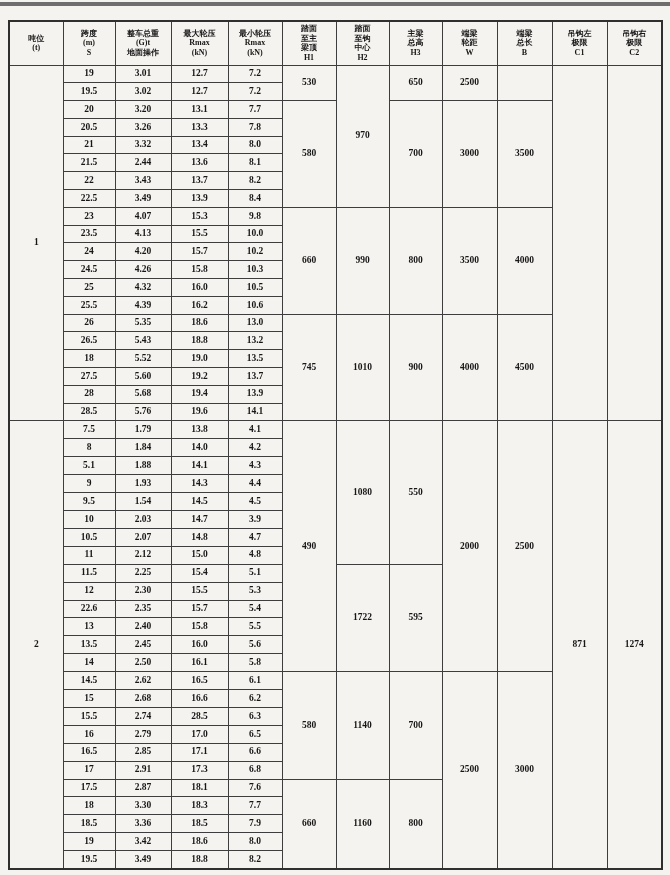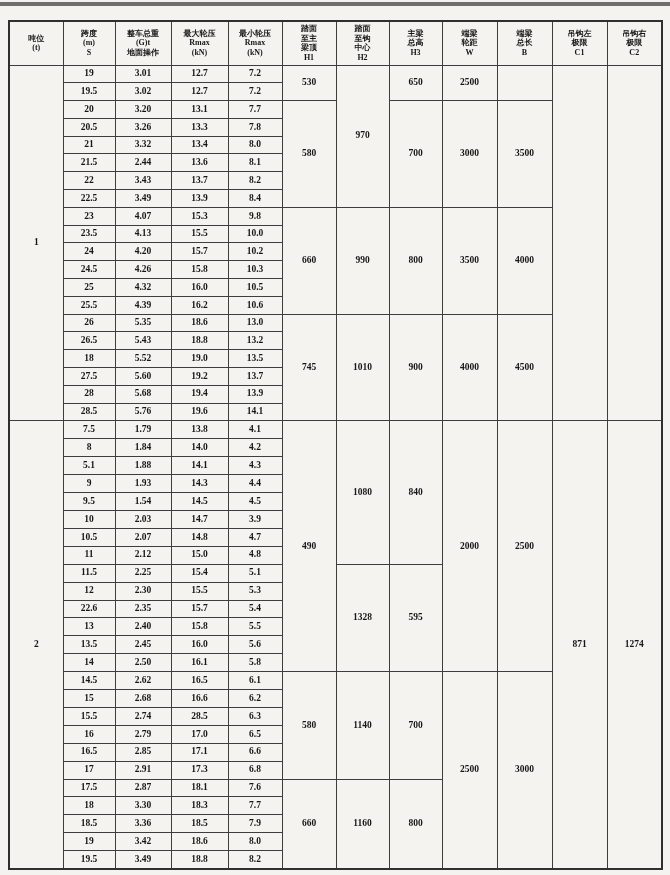--- a/index.html
+++ b/index.html
@@ -248,21 +248,21 @@
         <td>14.1</td>
       </tr>
       <tr class="sec1">
         <td rowspan="25" class="vtop">2</td>
         <td>7.5</td>
         <td>1.79</td>
         <td>13.8</td>
         <td>4.1</td>
         <td rowspan="14">490</td>
         <td rowspan="8">1080</td>
-        <td rowspan="8">840</td>
+        <td rowspan="8">550</td>
         <td rowspan="14">2000</td>
         <td rowspan="14">2500</td>
         <td rowspan="25" class="vtop">871</td>
         <td rowspan="25" class="vtop">1274</td>
       </tr>
       <tr class="sec1">
         <td>8</td>
         <td>1.84</td>
         <td>14.0</td>
         <td>4.2</td>
@@ -301,21 +301,21 @@
         <td>11</td>
         <td>2.12</td>
         <td>15.0</td>
         <td>4.8</td>
       </tr>
       <tr class="sec1">
         <td>11.5</td>
         <td>2.25</td>
         <td>15.4</td>
         <td>5.1</td>
-        <td rowspan="6">1328</td>
+        <td rowspan="6">1722</td>
         <td rowspan="6">595</td>
       </tr>
       <tr class="sec1">
         <td>12</td>
         <td>2.30</td>
         <td>15.5</td>
         <td>5.3</td>
       </tr>
       <tr class="sec1">
         <td>22.6</td>

